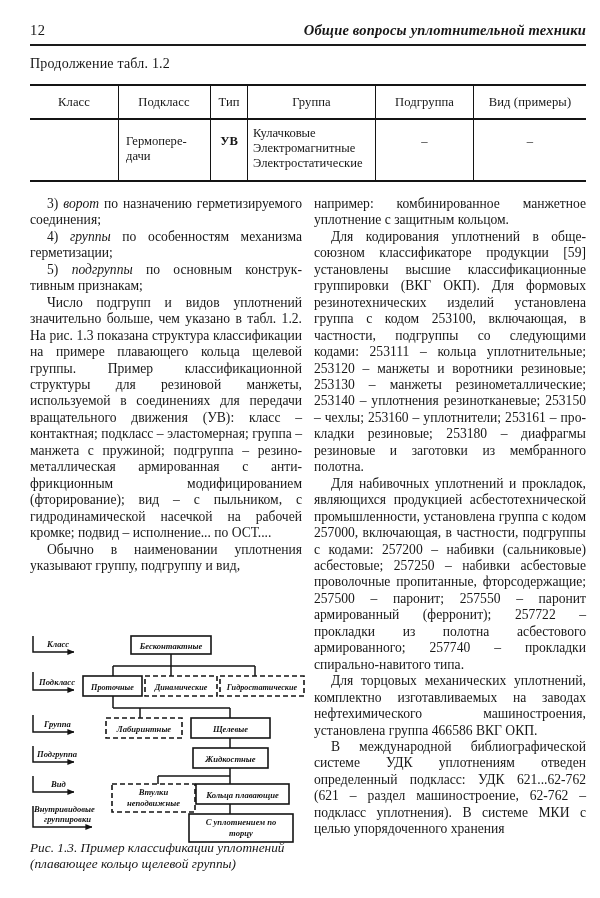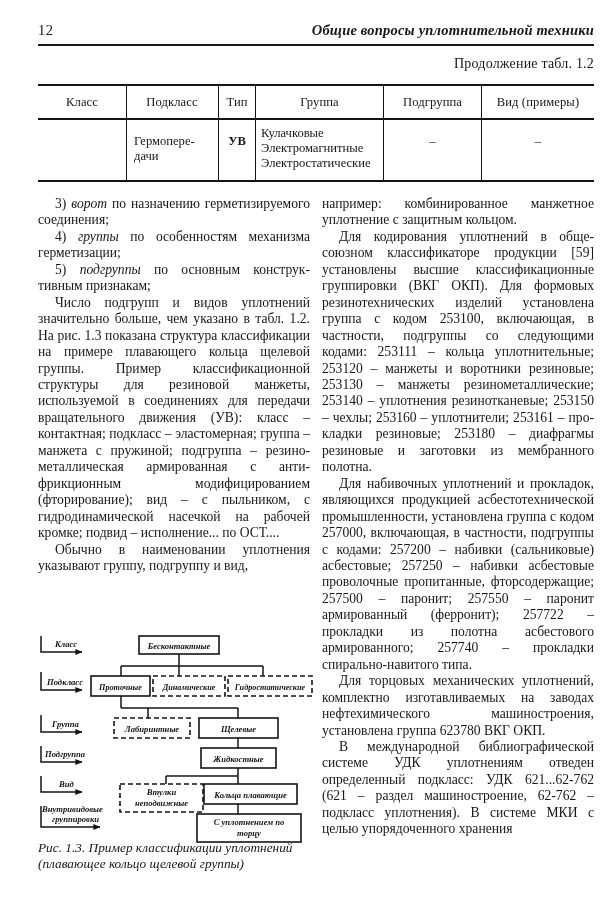--- a/index.html
+++ b/index.html
@@ -9,21 +9,21 @@
   body {
     width: 600px; height: 898px;
     position: relative;
     font-family: "Liberation Serif", "DejaVu Serif", serif;
     color: #171717;
     overflow: hidden;
   }
 
   .page {
     position: absolute;
-    left: 16px; top: 0;
+    left: 8px; top: 0;
     width: 580px; height: 898px;
   }
 
   
   .runhead {
     position: absolute;
     left: 22px; top: 22px; width: 556px;
     height: 20px;
   }
   .folio {
@@ -43,21 +43,21 @@
     position: absolute;
     left: 22px; top: 44px;
     width: 556px; height: 2px;
     background: #1a1a1a;
   }
 
   
   .tbl-caption {
     position: absolute;
     left: 22px; top: 56px; width: 556px;
-    text-align: right;
+    text-align: left;
     font-size: 14px;
     letter-spacing: .2px;
   }
 
   
   .tbl {
     position: absolute;
     left: 22px; top: 84px;
     width: 556px; height: 98px;
   }
@@ -175,21 +175,21 @@
     <p><span>4) </span><i>группы</i><span> по особенностям механизма герметизации;</span></p>
     <p><span>5) </span><i>подгруппы</i><span> по основным конструк­тивным признакам;</span></p>
     <p>Число подгрупп и видов уплотнений значительно больше, чем указано в табл. 1.2. На рис. 1.3 показана струк­тура классификации на примере пла­вающего кольца щелевой группы. При­мер классификационной структуры для резиновой манжеты, используемой в соединениях для передачи вращательного движения (УВ): класс – контактная; под­класс – эластомерная; группа – манже­та с пружиной; подгруппа – резино­металлическая армированная с анти­фрикционным модифицированием (фторирование); вид – с пыльником, с гидродинамической насечкой на рабочей кромке; подвид – исполнение... по ОСТ....</p>
     <p>Обычно в наименовании уплотнения указывают группу, подгруппу и вид,</p>
   </div>
 
   <div class="col right">
     <p class="noindent">например: комбинированное манжетное уплотнение с защитным кольцом.</p>
     <p>Для кодирования уплотнений в обще­союзном классификаторе продукции [59] установлены высшие классификационные группировки (ВКГ ОКП). Для формовых резинотехнических изделий установлена группа с кодом 253100, включающая, в частности, подгруппы со следующи­ми кодами: 253111 – кольца уплотни­тельные; 253120 – манжеты и ворот­ники резиновые; 253130 – манжеты ре­зинометаллические; 253140 – уплотне­ния резинотканевые; 253150 – чехлы; 253160 – уплотнители; 253161 – про­кладки резиновые; 253180 – диафрагмы резиновые и заготовки из мембран­ного полотна.</p>
     <p>Для набивочных уплотнений и про­кладок, являющихся продукцией асбесто­технической промышленности, установ­лена группа с кодом 257000, вклю­чающая, в частности, подгруппы с кодами: 257200 – набивки (сальниковые) асбестовые; 257250 – набивки асбесто­вые проволочные пропитанные, фтор­содержащие; 257500 – паронит; 257550 – паронит армированный (ферронит); 257722 – прокладки из полотна асбесто­вого армированного; 257740 – проклад­ки спирально-навитого типа.</p>
-    <p>Для торцовых механических уплот­нений, комплектно изготавливаемых на заводах нефтехимического машино­строения, установлена группа 623780 ВКГ ОКП.</p>
+    <p>Для торцовых механических уплот­нений, комплектно изготавливаемых на заводах нефтехимического машино­строения, установлена группа 466586 ВКГ ОКП.</p>
     <p>В международной библиографической системе УДК уплотнениям отведен определенный подкласс: УДК 621...62-762 (621 – раздел машиностроение, 62-762 – подкласс уплотнения). В системе МКИ с целью упорядоченного хранения</p>
   </div>
 
   <div class="figure">
     <svg class="fig-canvas" viewBox="0 0 276 215">
       <defs>
         <marker id="arr" markerWidth="7" markerHeight="6" refX="6.6" refY="3" orient="auto" markerUnits="userSpaceOnUse">
           <path d="M0,0 L7,3 L0,6 z" fill="#141414"></path>
         </marker>
       </defs>

